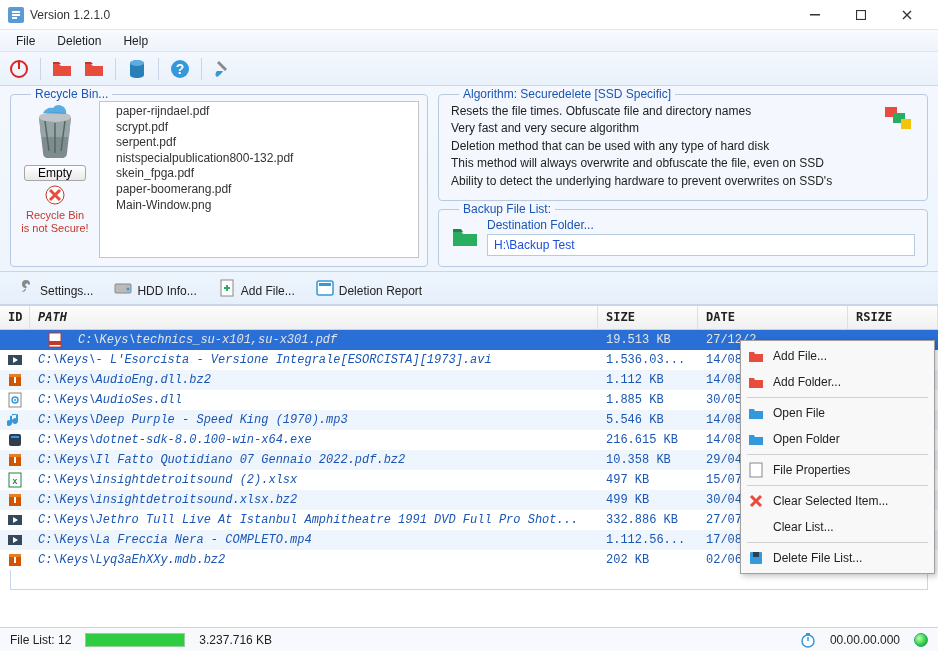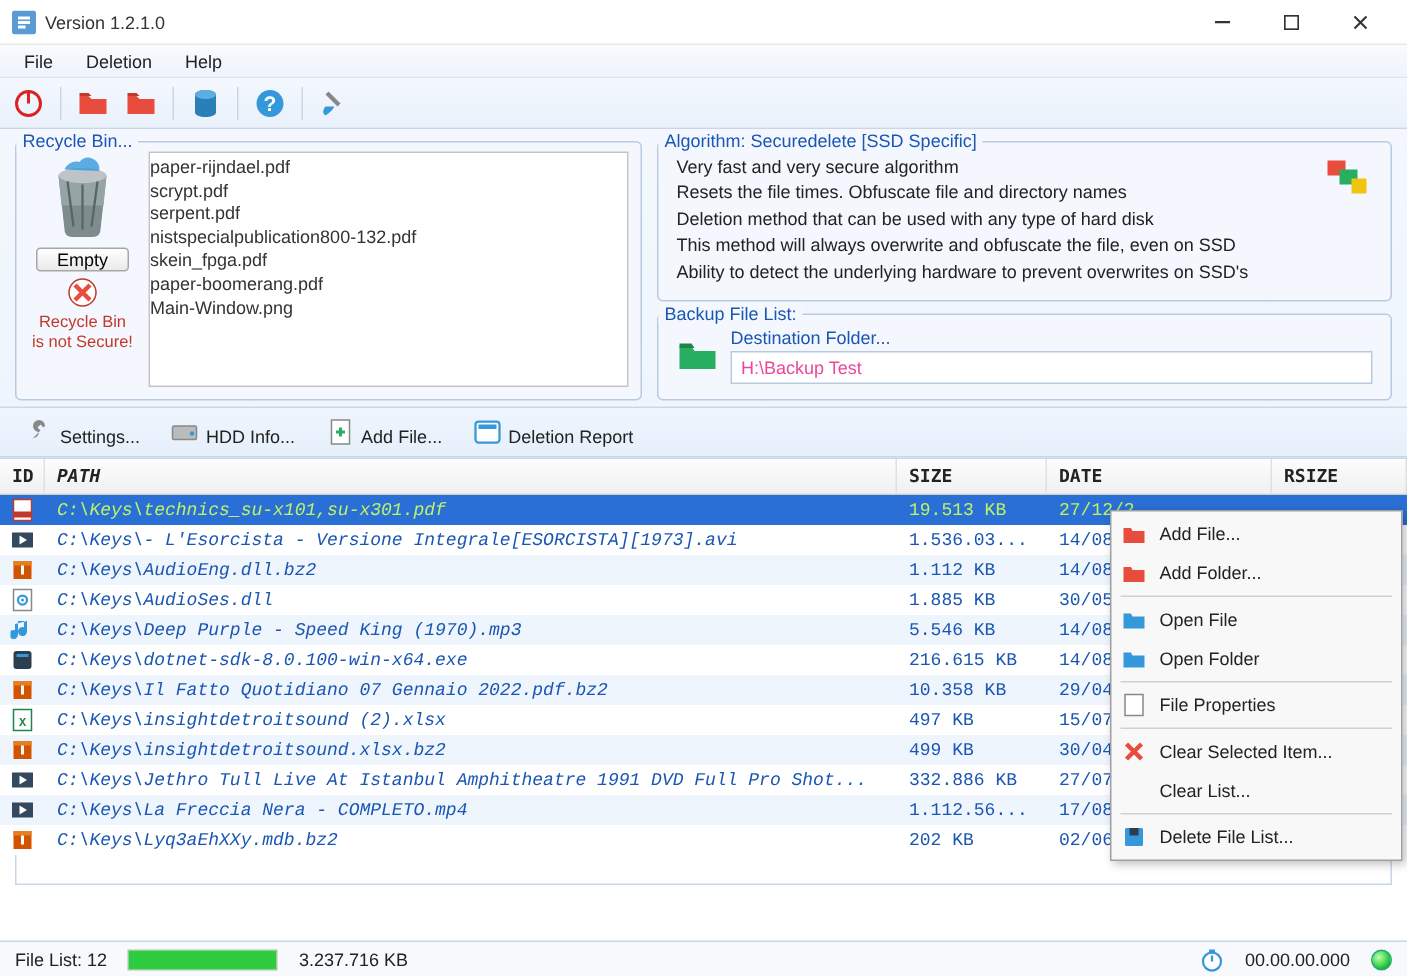--- a/index.html
+++ b/index.html
@@ -16,61 +16,61 @@
 .menubar .menu-item { padding: 2px 10px; color: #222; cursor: pointer; }
 
 
 .toolbar { height: 34px; display: flex; align-items: center; padding: 0 6px; background: linear-gradient(#f4f8fe,#e9f1fb); border-bottom: 1px solid #c9d6e6; gap: 6px; }
 .tb-btn { width: 26px; height: 26px; display: flex; align-items: center; justify-content: center; border-radius: 3px; cursor: pointer; }
 .tb-sep { width: 1px; height: 22px; background: #c9d6e6; margin: 0 2px; }
 
 
 .panels { display: flex; padding: 8px 10px 4px 10px; gap: 10px; background: linear-gradient(#f4f8fe,#eef5fd); }
 .panel { border: 1px solid #b8cae0; border-radius: 4px; background: #f4f8fe; padding: 6px 8px 8px 8px; position: relative; }
-.panel .legend { position: absolute; top: -8px; left: 0; background: #f4f8fe; padding: 0 4px; color: #1a56b3; font-size: 12px; }
+.panel .legend { position: absolute; top: -8px; left: 20px; background: #f4f8fe; padding: 0 4px; color: #1a56b3; font-size: 12px; }
 .left-panel { width: 418px; display: flex; gap: 8px; }
 .recycle-col { width: 72px; display: flex; flex-direction: column; align-items: center; gap: 4px; }
 .recycle-icon { width: 60px; height: 60px; }
 .empty-btn { width: 62px; height: 16px; background: linear-gradient(#fff,#e9e9e9); border: 1px solid #a6a6a6; border-radius: 3px; font-size: 12px; cursor: pointer; }
 .warn-x { width: 20px; height: 20px; }
 .warn-text { color: #c0392b; text-align: center; line-height: 1.2; font-size: 11px; }
-.recycle-list { flex: 1; background: #fff; border: 1px solid #c4c4c4; padding: 2px 0; font-size: 12px; line-height: 1.3; overflow: hidden; }
+.recycle-list { flex: 1; background: #fff; border: 1px solid #c4c4c4; padding: 2px 16px; font-size: 12px; line-height: 1.3; overflow: hidden; }
 .recycle-list div { color: #333; white-space: nowrap; }
 
 .right-col { flex: 1; display: flex; flex-direction: column; gap: 8px; }
 .algo-desc { font-size: 12px; color: #222; line-height: 1.45; padding: 2px 4px 2px 4px; display:flex; }
 .algo-desc .text { flex:1; }
 .algo-desc .flag { width: 32px; height: 32px; margin-left: auto; }
 .backup-panel { }
 .dest-row { display: flex; align-items: center; gap: 8px; padding: 2px 4px; }
 .dest-row .folder-ico { width: 28px; height: 24px; }
 .dest-col { flex:1; }
 .dest-label { color: #1a56b3; font-size: 12px; margin-bottom: 2px; }
-.dest-input { width: 100%; height: 22px; border: 1px solid #b8cae0; background: #fff; padding: 0 6px; font-size: 12px; color: #ec4899; }
+.dest-input { width: 100%; height: 22px; border: 1px solid #b8cae0; background: #fff; padding: 0 6px; font-size: 12px; color: #1d4ed8; }
 
 
 .toolbar2 { height: 34px; display: flex; align-items: center; padding: 0 10px; gap: 8px; background: linear-gradient(#eef5fd,#e6f0fb); border-bottom: 1px solid #c9d6e6; border-top: 1px solid #c9d6e6; }
 .tool2 { display: flex; align-items: flex-end; gap: 4px; padding: 2px 6px; border-radius: 3px; cursor: pointer; color: #222; }
 .tool2 .ico { width: 20px; height: 20px; display:flex; align-items:center; justify-content:center; }
 
 
 .table-wrap { border-top: 1px solid #c9d6e6; }
 .thead { display: flex; height: 24px; background: linear-gradient(#fdfdfd,#f0f0f0); border-bottom: 1px solid #d0d0d0; font-family: Consolas, monospace; font-size: 12px; color: #222; justify-content: space-between; }
 .thead .th { padding: 4px 8px; border-right: 1px solid #e0e0e0; font-weight: bold; }
 .col-id { width: 30px; }
 .col-path { flex: 1; min-width: 0; font-style: italic; }
 .col-size { width: 100px; }
 .col-date { width: 150px; }
 .col-rsize { width: 90px; }
 
 .tbody { font-family: Consolas, "Courier New", monospace; font-size: 12px; }
 .row { display: flex; height: 20px; align-items: center; color: #1a56b3; }
 .row:nth-child(odd) { background: #eef5fd; }
 .row:nth-child(even) { background: #fff; }
-.row.selected { background: #2a6fd6 !important; color: #bef264; }
+.row.selected { background: #2a6fd6 !important; color: #e5e5e5; padding-left: 40px; }
 .row .cell { padding: 0 8px; white-space: nowrap; overflow: hidden; text-overflow: ellipsis; }
 .row .cell.col-id { display:flex; align-items:center; justify-content:center; padding:0 2px; }
 .file-ico { width: 16px; height: 16px; }
 
 
 .ctx-menu { position: absolute; width: 195px; background: #f8f8f8; border: 1px solid #a0a0a0; box-shadow: 2px 2px 6px rgba(0,0,0,.25); padding: 2px; z-index: 100; }
 .ctx-item { display: flex; align-items: center; height: 26px; padding: 0 8px 0 4px; gap: 8px; cursor: pointer; color: #222; font-size: 12px; }
 .ctx-item .ci-ico { width: 18px; height: 18px; display:flex; align-items:center; justify-content:center; }
 .ctx-sep { height: 1px; background: #d0d0d0; margin: 2px 4px; }
 
@@ -196,22 +196,22 @@
       <div>paper-boomerang.pdf</div>
       <div>Main-Window.png</div>
     </div>
   </div>
 
   <div class="right-col">
     <div class="panel">
       <span class="legend">Algorithm: Securedelete [SSD Specific]</span>
       <div class="algo-desc">
         <div class="text">
+          <div>Resets the file times. Obfuscate file and directory names</div>
           <div>Very fast and very secure algorithm</div>
-          <div>Resets the file times. Obfuscate file and directory names</div>
           <div>Deletion method that can be used with any type of hard disk</div>
           <div>This method will always overwrite and obfuscate the file, even on SSD</div>
           <div> Ability to detect the underlying hardware to prevent overwrites on SSD's</div>
         </div>
         <span class="flag">
             <svg viewBox="0 0 32 32">
               <rect x="2" y="4" width="12" height="10" fill="#e74c3c"></rect>
               <rect x="10" y="10" width="12" height="10" fill="#27ae60"></rect>
               <rect x="18" y="16" width="10" height="10" fill="#f1c40f"></rect>
             </svg>

